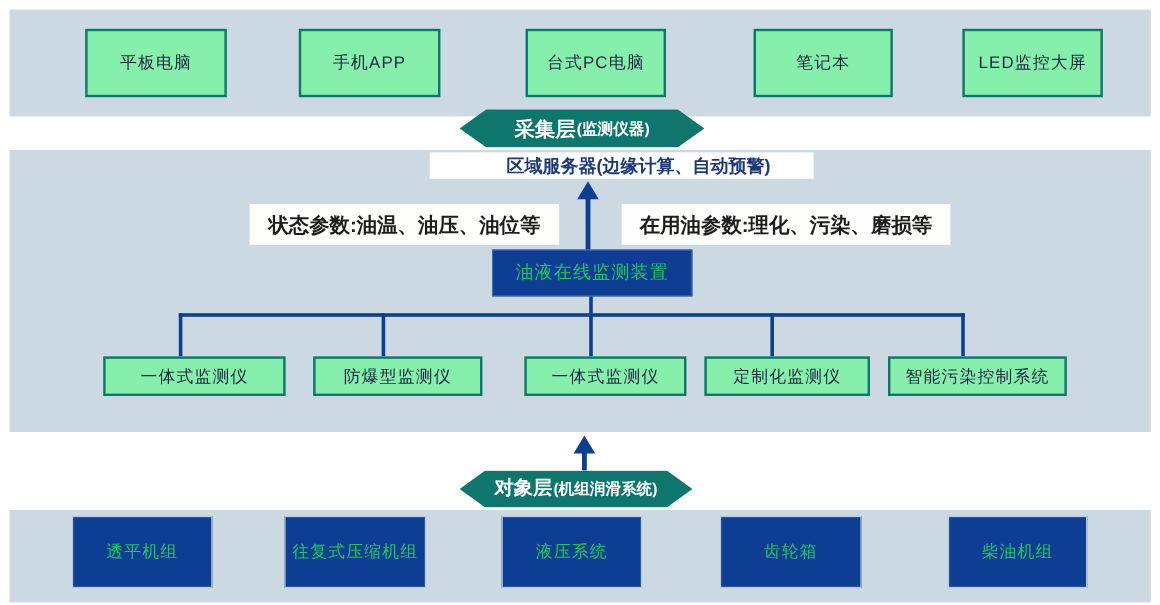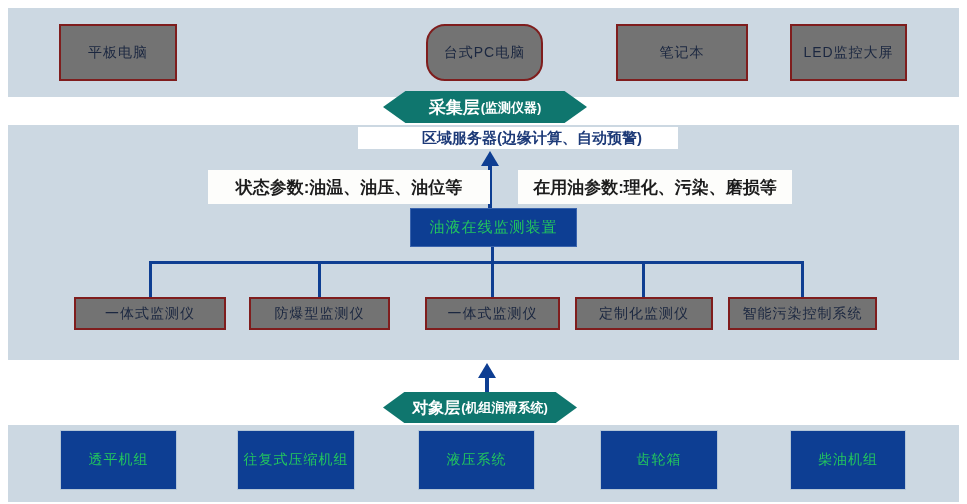--- a/index.html
+++ b/index.html
@@ -6,23 +6,23 @@
   .canvas{
     position:relative;width:967px;height:504px;background:#ffffff;overflow:hidden;
     font-family:"Liberation Sans","DejaVu Sans",sans-serif;
   }
   .band{position:absolute;left:8px;width:951px;background:#ccd8e2;}
   .band-top{top:8px;height:89px;}
   .band-middle{top:125px;height:235px;}
   .band-bottom{top:425px;height:77px;}
 
   .white-box{
-    position:absolute;background:#737373;border:2px solid #7f1d1d;
+    position:absolute;background:#86efac;border:2px solid #0f766e;
     display:flex;align-items:center;justify-content:center;
-    color:#1b2740;font-size:14px;letter-spacing:1px;box-sizing:border-box;
+    color:#1b2740;font-size:14px;letter-spacing:1px;box-sizing:border-box;margin-left:12px;
   }
   .device-box{top:24px;height:57px;}
   .monitor-box{top:297px;height:33px;border-width:2px;font-size:14px;}
 
   .dark-box{
     position:absolute;background:#0d3e93;color:#22c55e;
     display:flex;align-items:center;justify-content:center;
     font-size:14px;letter-spacing:1px;box-sizing:border-box;
     border:1px solid #b3c6d8;
   }
@@ -42,39 +42,40 @@
   .server-strip{
     position:absolute;left:358px;top:127px;width:292px;height:22px;background:#ffffff;
     display:flex;align-items:center;justify-content:center;
     color:#1d3a78;font-weight:bold;font-size:15px;padding-left:28px;
   }
   .chip{
     position:absolute;top:170px;height:34px;background:#fdfdfb;
     display:flex;align-items:center;justify-content:center;
     color:#1c1c1c;font-weight:bold;font-size:17px;
   }
-  .chip-left{left:208px;width:282px;}
+  .chip-left{left:208px;width:258px;}
   .chip-right{left:518px;width:274px;}
 
   .line{position:absolute;background:#0e3e92;}
   .arrow-head{
     position:absolute;width:0;height:0;
     border-left:9px solid transparent;border-right:9px solid transparent;
     border-bottom:15px solid #0e3e92;
   }
 </style>
 </head>
 <body>
 
 <div class="canvas">
 
   <div class="band band-top"></div>
   <div class="white-box device-box" style="left:59px;width:118px;">平板电脑</div>
-  <div class="white-box device-box" style="left:426px;width:117px;border-radius:19px;">台式PC电脑</div>
-  <div class="white-box device-box" style="left:616px;width:132px;">笔记本</div>
+  <div class="white-box device-box" style="left:237px;width:118px;">手机APP</div>
+  <div class="white-box device-box" style="left:426px;width:117px;">台式PC电脑</div>
+  <div class="white-box device-box" style="left:616px;width:116px;">笔记本</div>
   <div class="white-box device-box" style="left:790px;width:117px;">LED监控大屏</div>
 
   <div class="badge badge-collect">
     <span class="t">采集层</span>
       <span class="s">(监测仪器)</span>
   </div>
 
   <div class="band band-middle"></div>
 
   <div class="server-strip">区域服务器(边缘计算、自动预警)</div>

